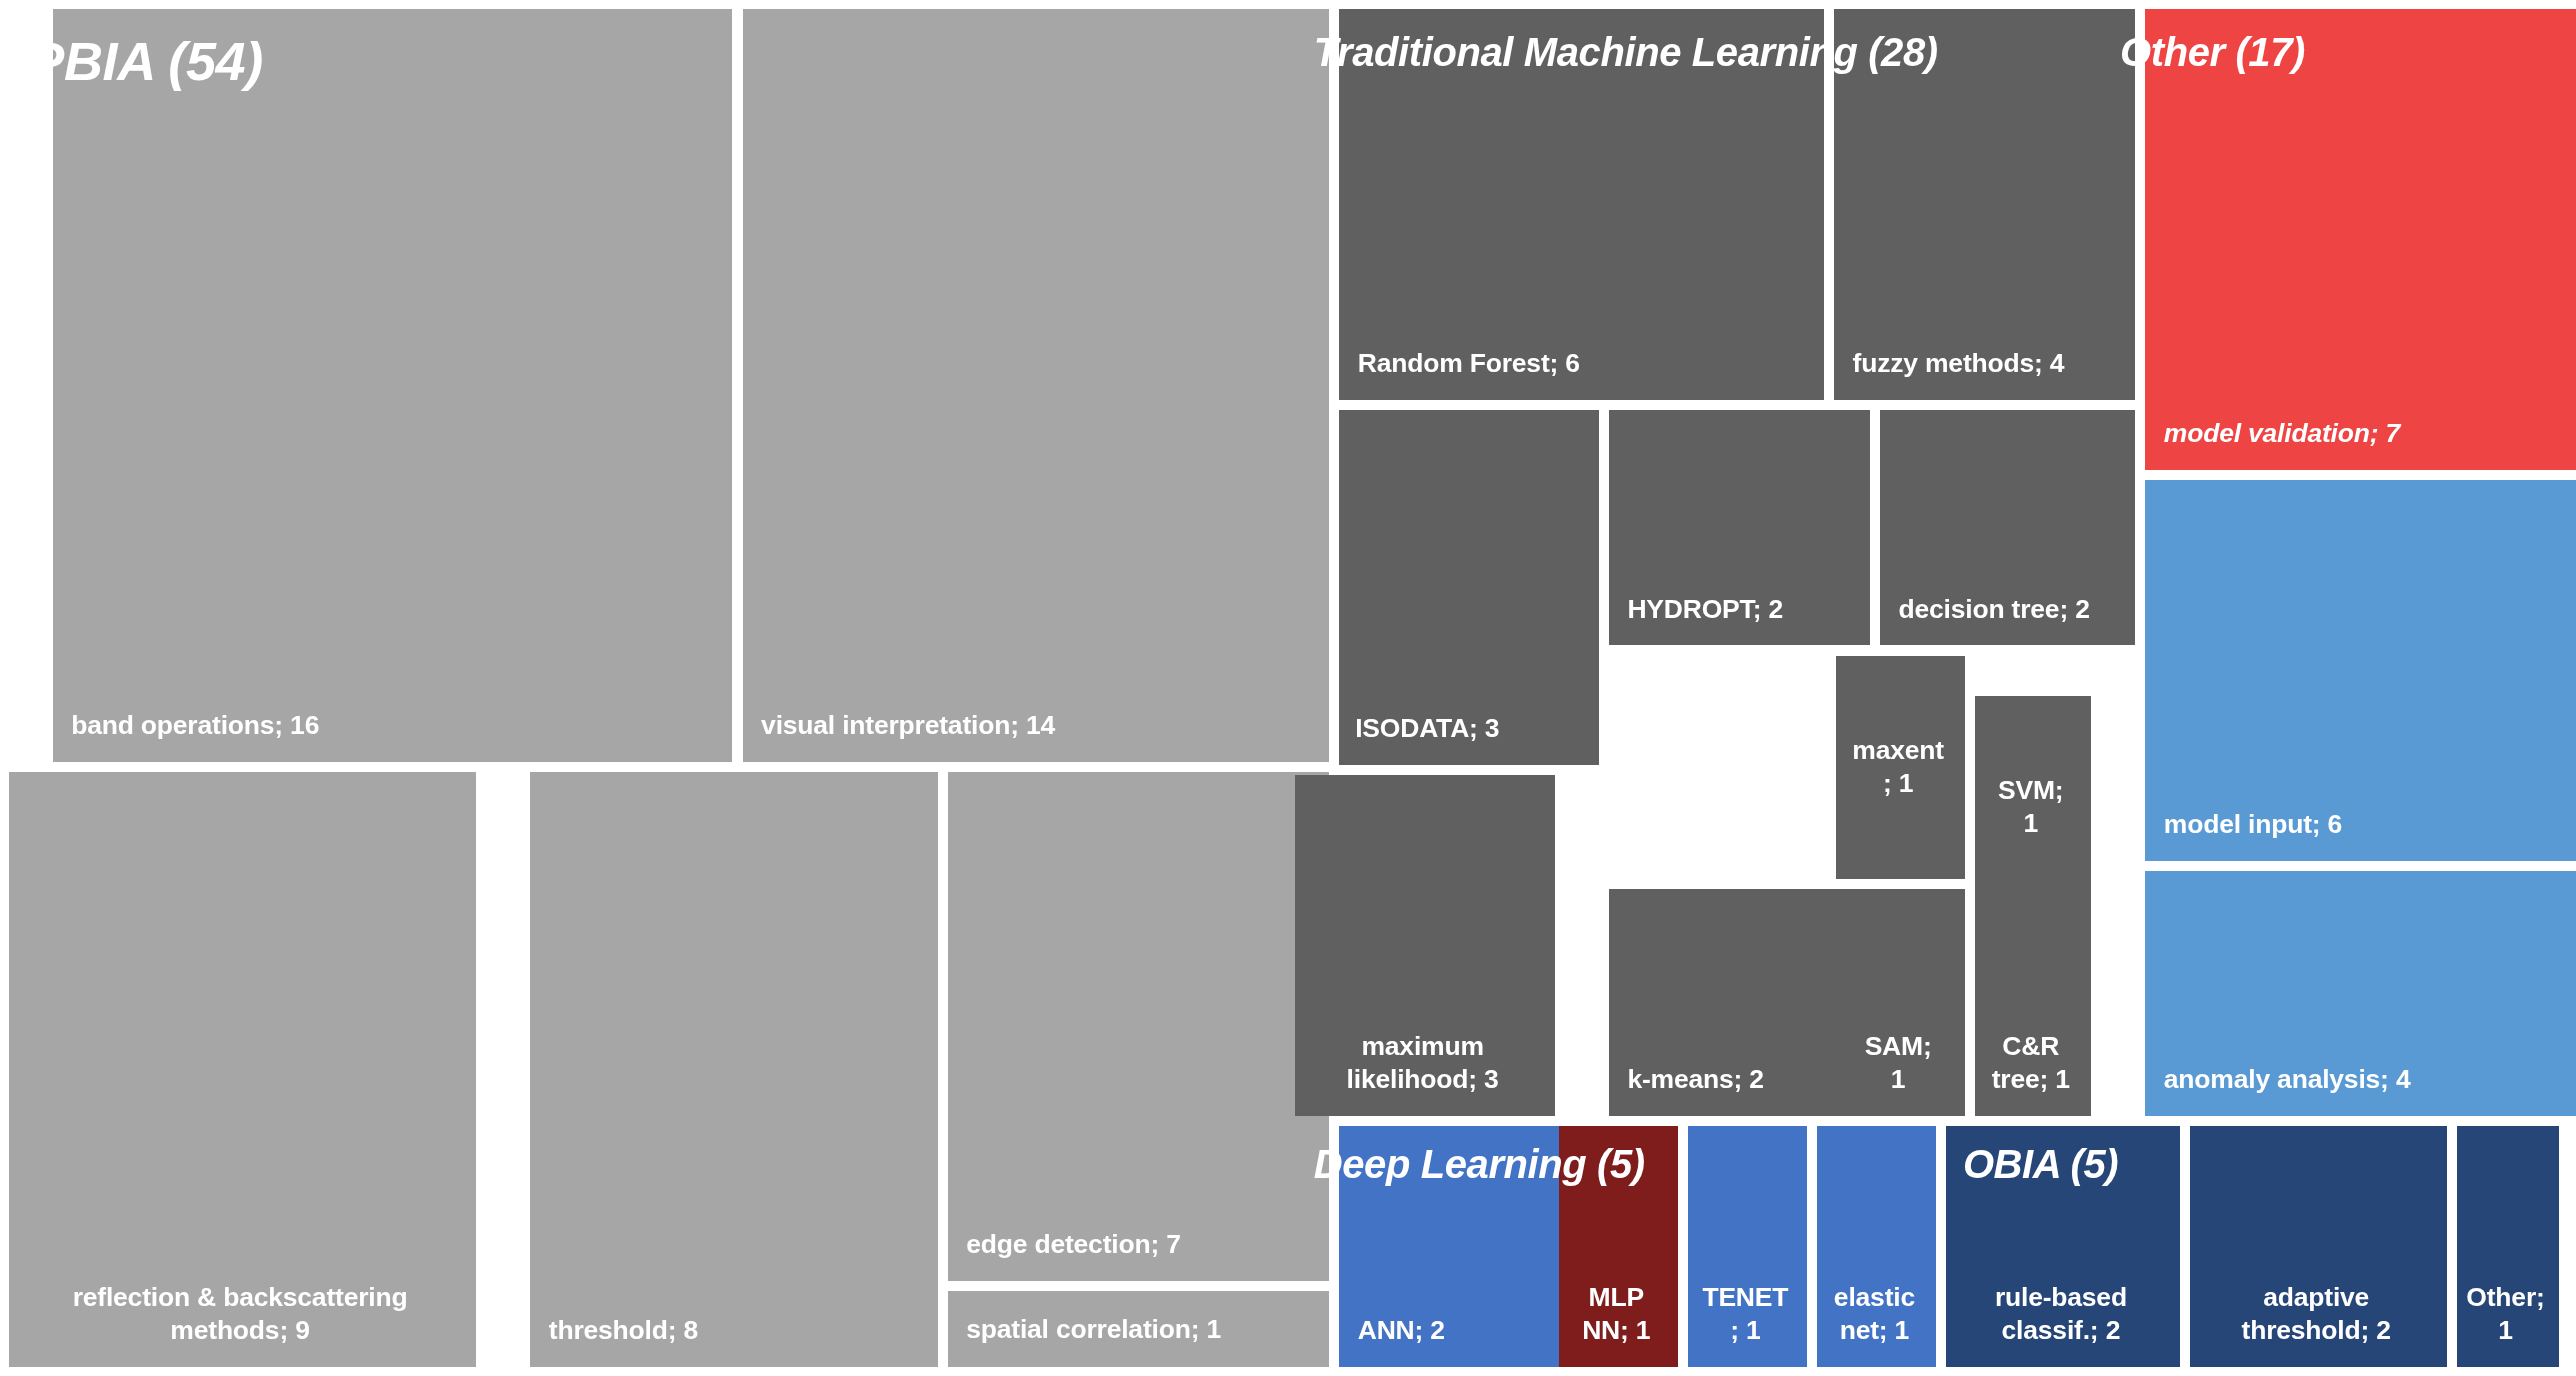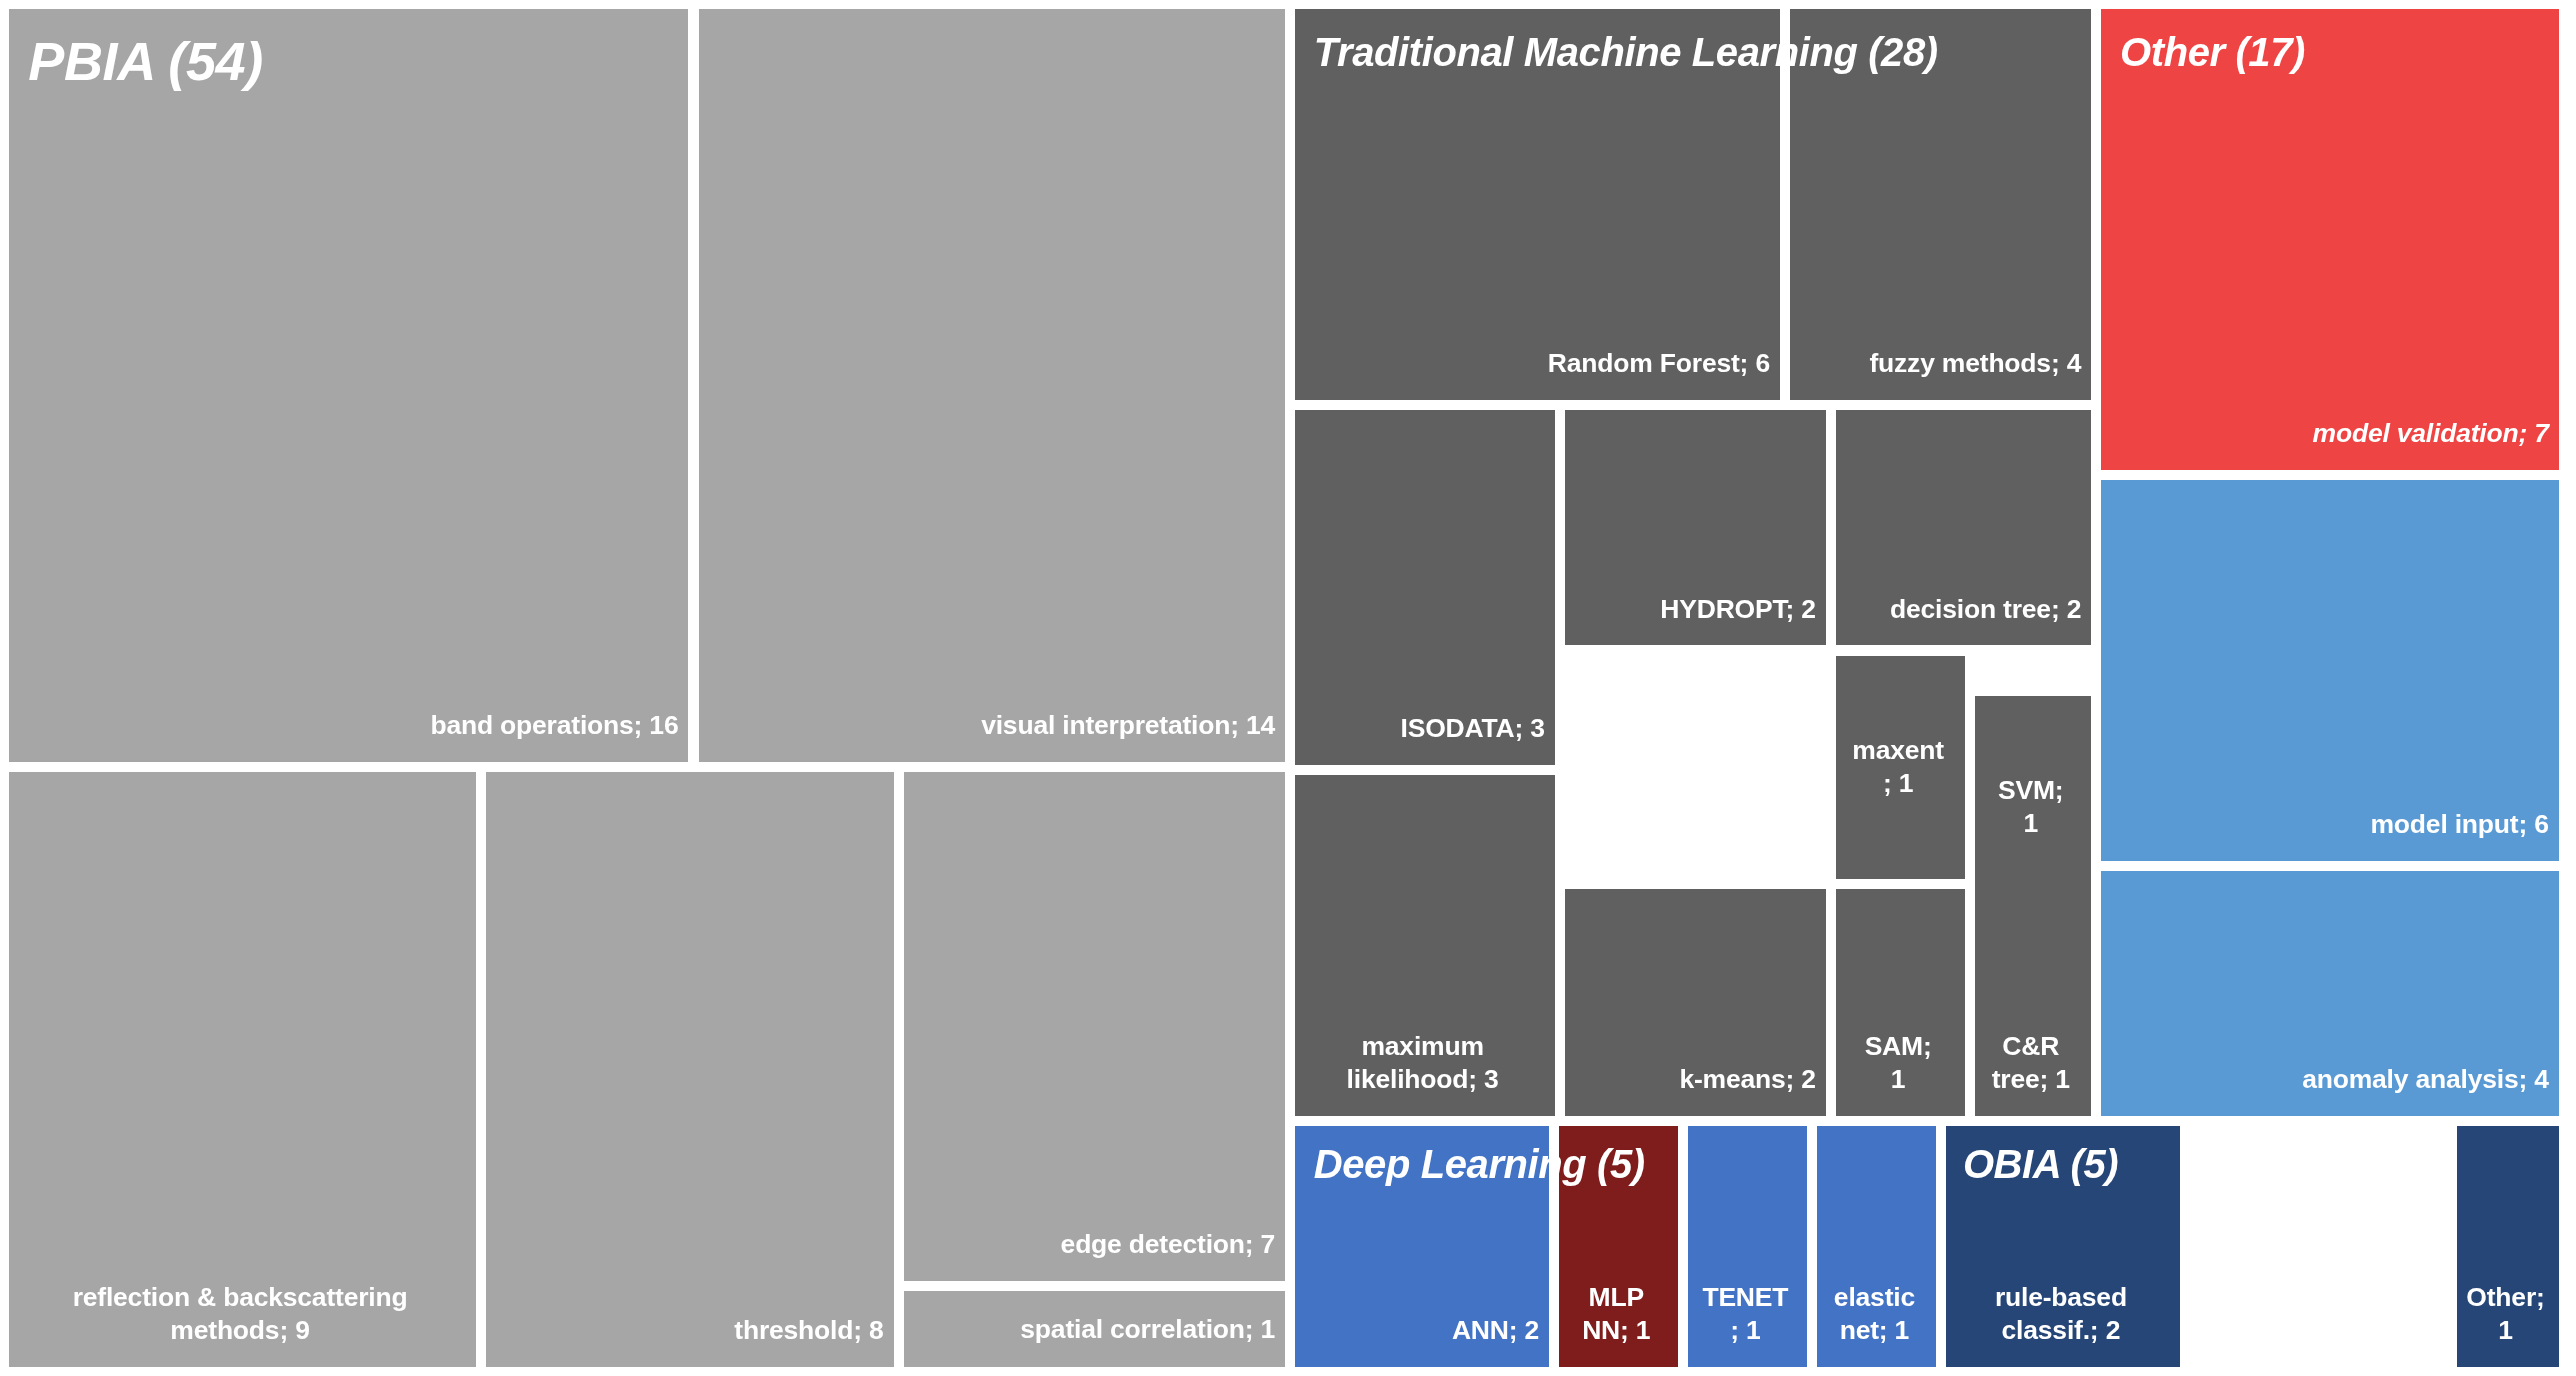--- a/index.html
+++ b/index.html
@@ -24,21 +24,21 @@
   }
   .tile-label {
     color: #ffffff;
     font-weight: bold;
     font-size: 26.5px;
     line-height: 1.24;
     white-space: pre-line;
     letter-spacing: -0.2px;
   }
   
-  .h-left   { justify-content: flex-end; text-align: left;   padding-left: 18.6px; padding-right: 10px; }
+  .h-left   { justify-content: flex-start; text-align: left;   padding-left: 18.6px; padding-right: 10px; margin-left: 44px; }
   .h-center { justify-content: center;     text-align: center; padding-left: 4.3px;  padding-right: 9px;  }
   
   .v-bottom { align-items: flex-end; padding-bottom: 20px; padding-top: 10px; }
   .v-center { align-items: center; }
   .group-title {
     position: absolute;
     color: #ffffff;
     font-weight: bold;
     font-style: italic;
     font-size: 40px;
@@ -134,19 +134,23 @@
     </div>
     <div class="tile h-center v-bottom" style="left: 70.546%; top: 81.771%; width: 4.621%; height: 17.5%; background: rgb(66, 115, 196);">
       <span class="tile-label">elastic
 net; 1</span>
     </div>
     <div class="group-title" style="left: 51%; top: 82.9%;">Deep Learning (5)</div>
     <div class="tile h-center v-bottom" style="left: 75.557%; top: 81.771%; width: 9.076%; height: 17.5%; background: rgb(39, 70, 120);">
       <span class="tile-label">rule-based
 classif.; 2</span>
     </div>
+    <div class="tile h-center v-bottom" style="left: 85.022%; top: 81.771%; width: 9.966%; height: 17.5%; background: rgb(39, 70, 120);">
+      <span class="tile-label">adaptive
+threshold; 2</span>
+    </div>
     <div class="tile h-center v-bottom" style="left: 95.378%; top: 81.771%; width: 3.953%; height: 17.5%; background: rgb(39, 70, 120);">
       <span class="tile-label">Other;
 1</span>
     </div>
     <div class="group-title" style="left: 76.2%; top: 82.9%;">OBIA (5)</div>
   </div>
 
 
 </body></html>

